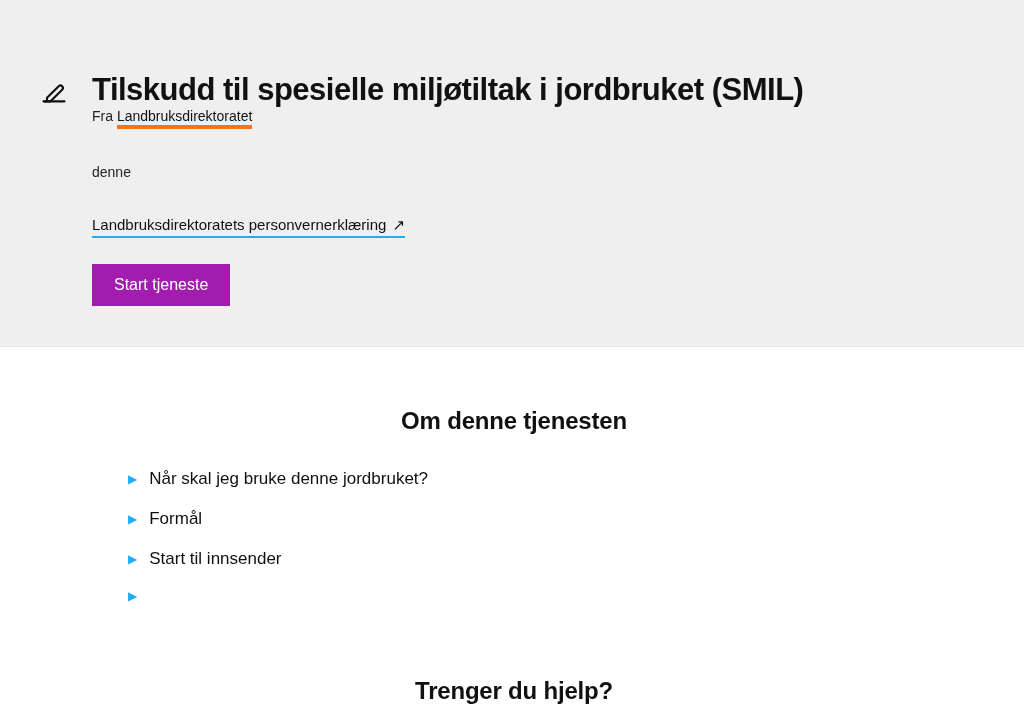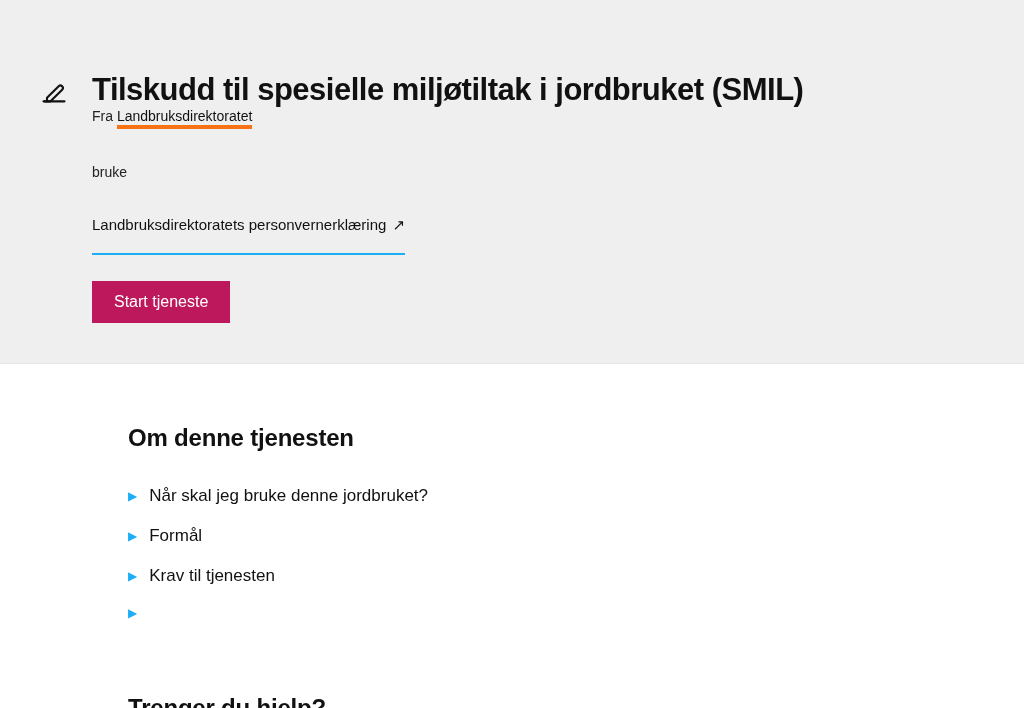--- a/index.html
+++ b/index.html
@@ -50,39 +50,40 @@
     font-size: 14px;
     color: #222;
     margin-bottom: 36px;
   }
   .privacy-link {
     display: inline-block;
     font-size: 15px;
     color: #111;
     text-decoration: none;
     border-bottom: 2px solid #1eaef7;
-    padding-bottom: 19px;
+    padding-bottom: 2px;
     margin-bottom: 26px;
   }
   .privacy-link .ext-icon {
     margin-left: 2px;
   }
   .start-btn {
     display: inline-block;
-    background: #be185d;
+    background: #a21caf;
     color: #fff;
     border: none;
     font-size: 16px;
     padding: 12px 22px;
     cursor: pointer;
     font-family: inherit;
   }
   .section {
     padding: 0 40px 0 128px;
     max-width: 940px;
+    text-align: center;
   }
   .section-title {
     font-size: 24px;
     font-weight: 600;
     color: #111;
     margin-bottom: 24px;
     letter-spacing: -0.2px;
   }
   .accordion-item {
     display: flex;
@@ -110,21 +111,21 @@
       <svg width="28" height="28" viewBox="0 0 24 24" fill="none" stroke="#111" stroke-width="1.8" stroke-linecap="round" stroke-linejoin="round">
         <path d="M4 20h5l10-10a2.12 2.12 0 0 0-3-3L6 17v3z"></path>
         <path d="M3 20h18" stroke-width="1.8"></path>
       </svg>
     </div>
     <div class="hero-content">
       <h1 class="page-title">Tilskudd til spesielle miljøtiltak i jordbruket (SMIL)</h1>
       <div class="from-line">
         <span>Fra </span><a href="#" class="from-link">Landbruksdirektoratet</a>
       </div>
-      <div class="tekst">bruke</div>
+      <div class="tekst">denne</div>
       <div>
         <a href="#" class="privacy-link">
           <span>Landbruksdirektoratets personvernerklæring</span>
           <span class="ext-icon">↗</span>
         </a>
       </div>
       <button class="start-btn">Start tjeneste</button>
     </div>
   </div>
 </div>
@@ -134,21 +135,21 @@
   <div class="accordion-item">
     <span class="tri">▶</span>
     <span>Når skal jeg bruke denne jordbruket?</span>
   </div>
   <div class="accordion-item">
     <span class="tri">▶</span>
     <span>Formål</span>
   </div>
   <div class="accordion-item">
     <span class="tri">▶</span>
-    <span>Krav til tjenesten</span>
+    <span>Start til innsender</span>
   </div>
   <div class="accordion-item">
     <span class="tri">▶</span>
   </div>
 
   <div class="help-section">
     <h2 class="section-title">Trenger du hjelp?</h2>
   </div>
 </div>
 

